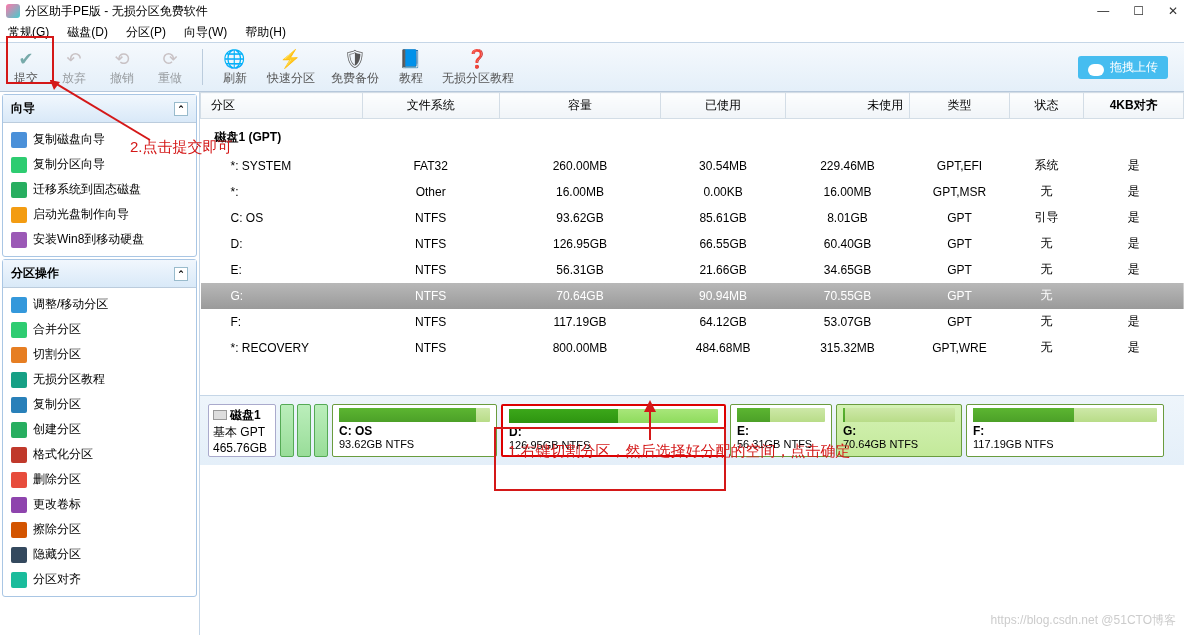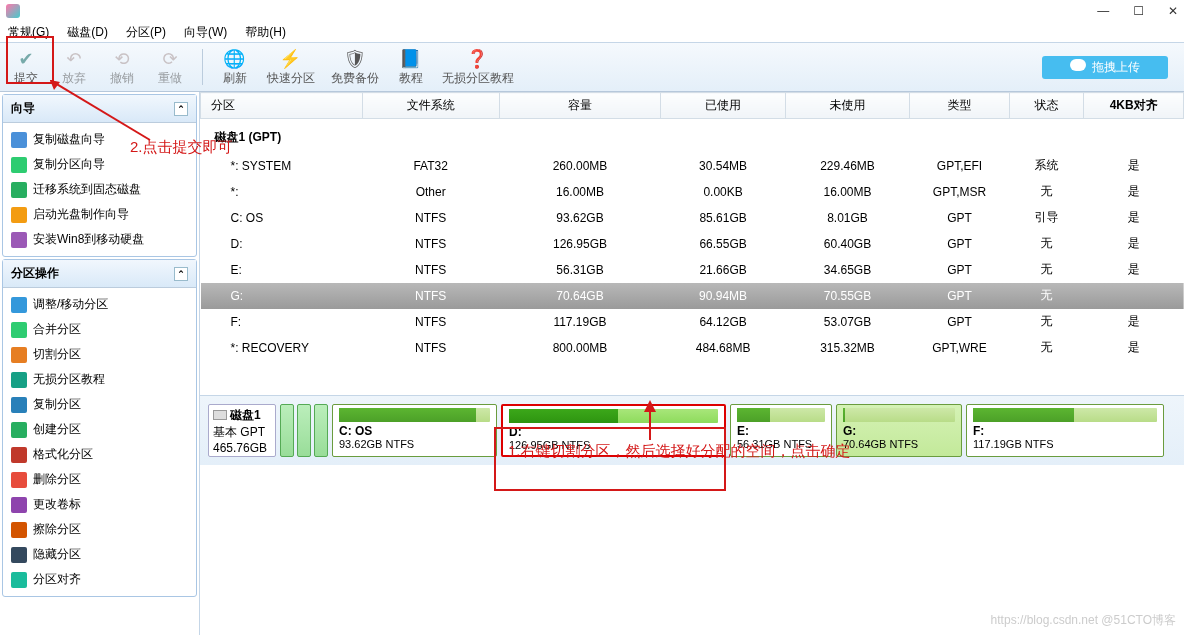--- a/index.html
+++ b/index.html
@@ -7,21 +7,21 @@
 .titlebar{height:22px;display:flex;align-items:center;padding:0 6px;background:#fff}
 .titlebar .icon{width:14px;height:14px;background:linear-gradient(135deg,#f7a,#4cc);border-radius:3px;margin-right:5px}
 .titlebar-buttons{margin-left:auto;display:flex;gap:24px;color:#333}
 .titlebar-buttons span{cursor:default}
 .menubar{height:20px;display:flex;align-items:center;gap:18px;padding:0 8px;background:#fff}
 .toolbar{height:50px;background:linear-gradient(#f5f9fd,#e4eff9);border-top:1px solid #c5d6e7;border-bottom:1px solid #b6c8db;display:flex;align-items:center;padding:0 6px;gap:8px}
 .tbtn{display:flex;flex-direction:column;align-items:center;justify-content:center;width:40px;height:46px;cursor:pointer;color:#555}
 .tbtn .ico{width:22px;height:22px;display:flex;align-items:center;justify-content:center;font-size:18px}
 .tbtn.disabled{opacity:.55}
 .tsep{width:1px;height:36px;background:#bcd;margin:0 4px}
-.upload-btn{margin-left:auto;margin-right:10px;display:flex;align-items:flex-start;gap:6px;background:#46bdf0;color:#fff;padding:3px 28px;border-radius:3px}
+.upload-btn{margin-left:auto;margin-right:10px;display:flex;align-items:flex-end;gap:6px;background:#46bdf0;color:#fff;padding:3px 10px;border-radius:3px}
 .upload-btn .cloud{width:16px;height:12px;background:#fff;border-radius:8px;position:relative}
 .main{display:flex;height:543px}
 .sidebar{width:200px;background:#fff;border-right:1px solid #c5d6e7;overflow-y:auto}
 .panel{border:1px solid #a9c6e4;margin:2px;border-radius:3px}
 .panel-header{background:linear-gradient(#f1f7fd,#d9e9f8);padding:5px 8px;font-weight:bold;display:flex;align-items:center;border-bottom:1px solid #bcd}
 .panel-header .collapse{margin-left:auto;border:1px solid #9bc;width:14px;height:14px;display:flex;align-items:center;justify-content:center;background:#fff;font-size:9px}
 .panel-body{padding:4px 0}
 .panel-item{display:flex;align-items:center;gap:6px;padding:4px 8px;cursor:pointer}
 .pi-ico{width:16px;height:16px;border-radius:2px;flex-shrink:0}
 .content{flex:1;display:flex;flex-direction:column;background:#fff;overflow:hidden}
@@ -48,20 +48,21 @@
 .part-seg.g-part{background:linear-gradient(#d5f2b5,#c3e99a)}
 .annotation1{position:absolute;color:#d41818;font-size:15px;pointer-events:none}
 .watermark{position:absolute;right:8px;bottom:6px;color:#ccc;font-size:12px}
 .redbox{position:absolute;border:2px solid #d41818;pointer-events:none}
 </style>
 </head>
 <body>
 
 <div class="titlebar">
   <span class="icon"></span>
+  <span>分区助手PE版 - 无损分区免费软件</span>
   <div class="titlebar-buttons">
     <span>—</span>
     <span>☐</span>
     <span>✕</span>
   </div>
 </div>
 
 <div class="menubar">
   <span>常规(G)</span>
   <span>磁盘(D)</span>
@@ -204,21 +205,21 @@
 
   <div class="content">
     <div class="table-area">
       <table>
         <thead>
             <tr id="thead-row">
               <th style="width: 130px;">分区</th>
               <th style="width: 110px;">文件系统</th>
               <th style="width: 130px;">容量</th>
               <th style="width: 100px;">已使用</th>
-              <th style="width: 100px;">未使用</th>
+              <th style="width: 100px; text-align: right;">未使用</th>
               <th style="width: 80px;">类型</th>
               <th style="width: 60px;">状态</th>
               <th style="width: 80px; font-weight: bold;">4KB对齐</th>
             </tr>
           </thead>
         <tbody id="tbody">
           <tr class="disk-header">
               <td colspan="8">磁盘1 (GPT)</td>
             </tr>
         <tr>

